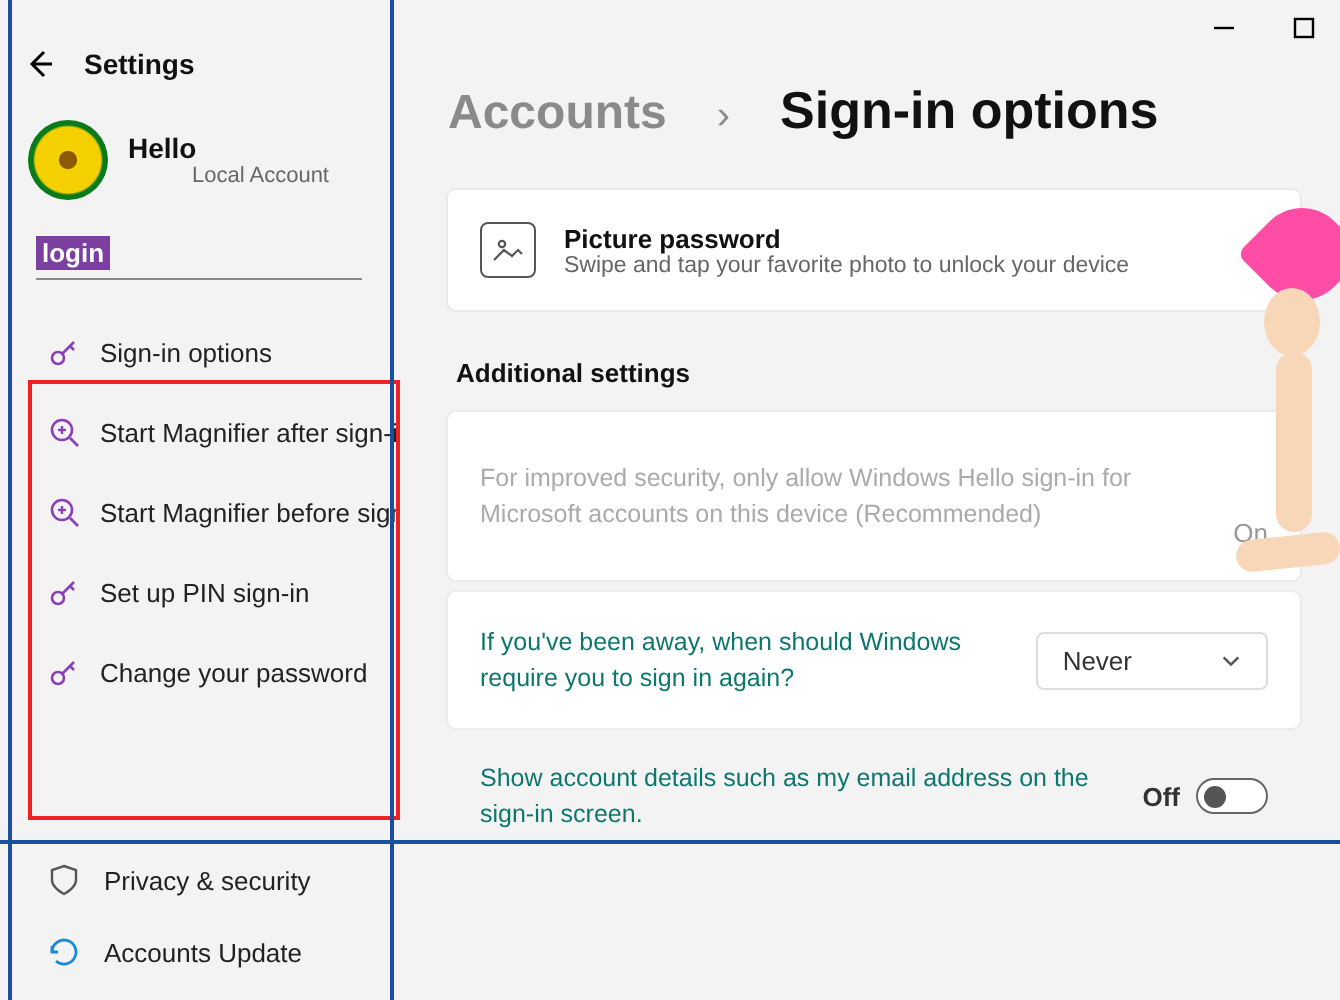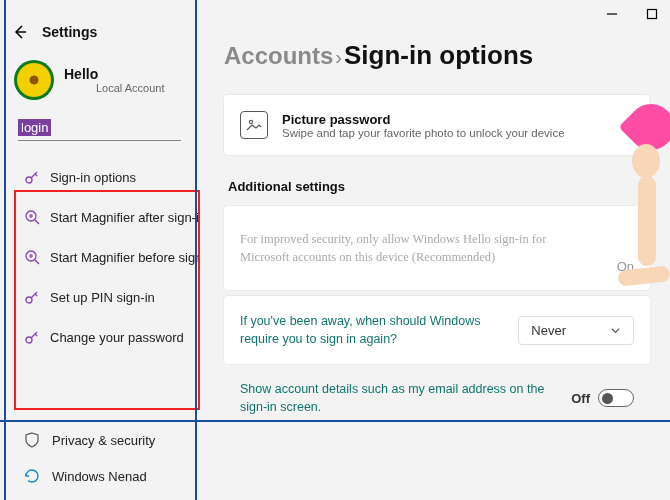--- a/index.html
+++ b/index.html
@@ -13,50 +13,50 @@
     .sidebar { width: 200px; padding-top: 24px; border-right: 1px solid transparent; position: relative; }
     .header-row { display: flex; align-items: center; gap: 14px; padding: 0 12px 16px 12px; }
     .back-arrow { cursor: pointer; display: inline-flex; }
     .settings-title { font-size: 14px; font-weight: 600; color: #111; }
     
     .account-block { display: flex; align-items: center; gap: 10px; padding: 4px 14px 18px 14px; }
     .avatar { width: 40px; height: 40px; border-radius: 50%; background: radial-gradient(circle at center, #8b5a00 0%, #8b5a00 15%, #f5d000 17%, #f5d000 58%, #0a7b1a 62%, #0a7b1a 100%); flex-shrink: 0; }
     .account-name { font-size: 14px; font-weight: 600; color: #111; }
     .account-type { font-size: 11px; color: #666; padding-left: 32px; }
     
-    .search-wrap { padding: 0 18px 6px 18px; }
+    .search-wrap { padding: 0 18px 6px 18px; font-weight: bold; }
     .search-sel { display:inline-block; background:#7b3fa0; color:#fff; padding:1px 3px; font-size:13px; margin: 0 0 4px 0;}
     .search-line { height:1px; background:#888; }
     
     .results-box { position: absolute; left: 14px; top: 190px; width: 186px; height: 220px; border: 2px solid #e22; pointer-events: none; z-index: 5;}
     
     .res-list { padding: 10px 0 0 18px; }
     .res-item { display: flex; align-items: center; gap: 10px; padding: 12px 6px; font-size: 13px; color: #222; cursor: pointer; white-space: nowrap; overflow: hidden; }
     .res-icon { color: #8a3fb8; display: inline-flex; flex-shrink:0;}
     
     .nav-list-bottom { position: absolute; bottom: 6px; left: 0; width: 100%; padding: 0 0 0 18px; }
     .nav-item { display: flex; align-items: center; gap: 12px; padding: 10px 6px; font-size: 13px; color: #222; cursor: pointer; }
     .nav-icon { display: inline-flex; flex-shrink:0;}
     
     .main { flex: 1; padding: 40px 20px 0 24px; position: relative; overflow: hidden;}
-    .breadcrumb { display: flex; align-items: baseline; gap: 2px; margin-bottom: 24px; }
+    .breadcrumb { display: flex; align-items: baseline; gap: 25px; margin-bottom: 24px; }
     .crumb-parent { font-size: 24px; color: #8a8a8a; font-weight: 600; cursor: pointer;}
     .crumb-sep { font-size: 20px; color: #8a8a8a; }
     .crumb-current { font-size: 26px; color: #111; font-weight: 600; }
     
     .card { background: #fff; border-radius: 4px; padding: 16px 16px; display: flex; align-items: center; gap: 14px; margin-bottom: 24px; box-shadow: 0 0 0 1px rgba(0,0,0,0.04);}
     .card-icon-box { width: 28px; height: 28px; border: 1.5px solid #555; border-radius: 4px; display: flex; align-items: center; justify-content: center;}
     .card-title { font-size: 13px; font-weight: 600; color: #111; }
     .card-sub { font-size: 11.5px; color: #666; }
     
     .section-head { font-size: 13px; font-weight: 600; color: #111; margin: 0 0 12px 4px; }
     
     .setting-row { background: #fff; border-radius: 4px; padding: 16px 16px; display: flex; align-items: center; gap: 20px; margin-bottom: 6px; box-shadow: 0 0 0 1px rgba(0,0,0,0.03);}
     .setting-text { flex: 1; font-size: 12.5px; color: #0f766e; line-height: 1.45; }
-    .setting-text.muted { color: #aaa; font-family: Liberation Serif, serif; }
+    .setting-text.muted { color: #aaa; }
     .setting-val { font-size: 13px; color: #999; margin-top: 37px; }
     
     .dropdown { display: flex; align-items: center; gap: 44px; border: 1px solid #ddd; border-radius: 4px; padding: 6px 12px; font-size: 13px; color: #333; cursor: pointer; background:#fff;}
     
     .toggle { width: 36px; height: 18px; border-radius: 10px; border: 1.2px solid #666; position: relative; cursor: pointer; background:#fff;}
     .toggle-knob { width: 11px; height: 11px; border-radius: 50%; background: #555; position: absolute; top: 2.5px; left: 3px;}
     .toggle-label { font-size: 13px; color: #333; margin-right: 8px; font-weight: bold;}
     .toggle-wrap { display:flex; align-items:center;}
     
     .guide-v1 { position:absolute; top:0; bottom:0; left:4px; width:2px; background:#1a4fa0; z-index:20;}
@@ -180,21 +180,21 @@
           </span>
         <span>Privacy &amp; security</span>
       </div>
       <div class="nav-item">
         <span class="nav-icon">
             <svg width="16" height="16" viewBox="0 0 16 16">
               <path d="M2 8 A6 6 0 1 1 4 12.5" stroke="#1a8ad6" stroke-width="1.4" fill="none"></path>
               <path d="M2 5 L2 8 L5 8" stroke="#1a8ad6" stroke-width="1.4" fill="none"></path>
             </svg>
           </span>
-        <span>Windows Nenad</span>
+        <span>Accounts Update</span>
       </div>
     </div>
   </aside>
 
   <main class="main">
     <div class="breadcrumb">
       <span class="crumb-parent">Accounts</span>
       <span class="crumb-sep">›</span>
       <span class="crumb-current">Sign-in options</span>
     </div>

